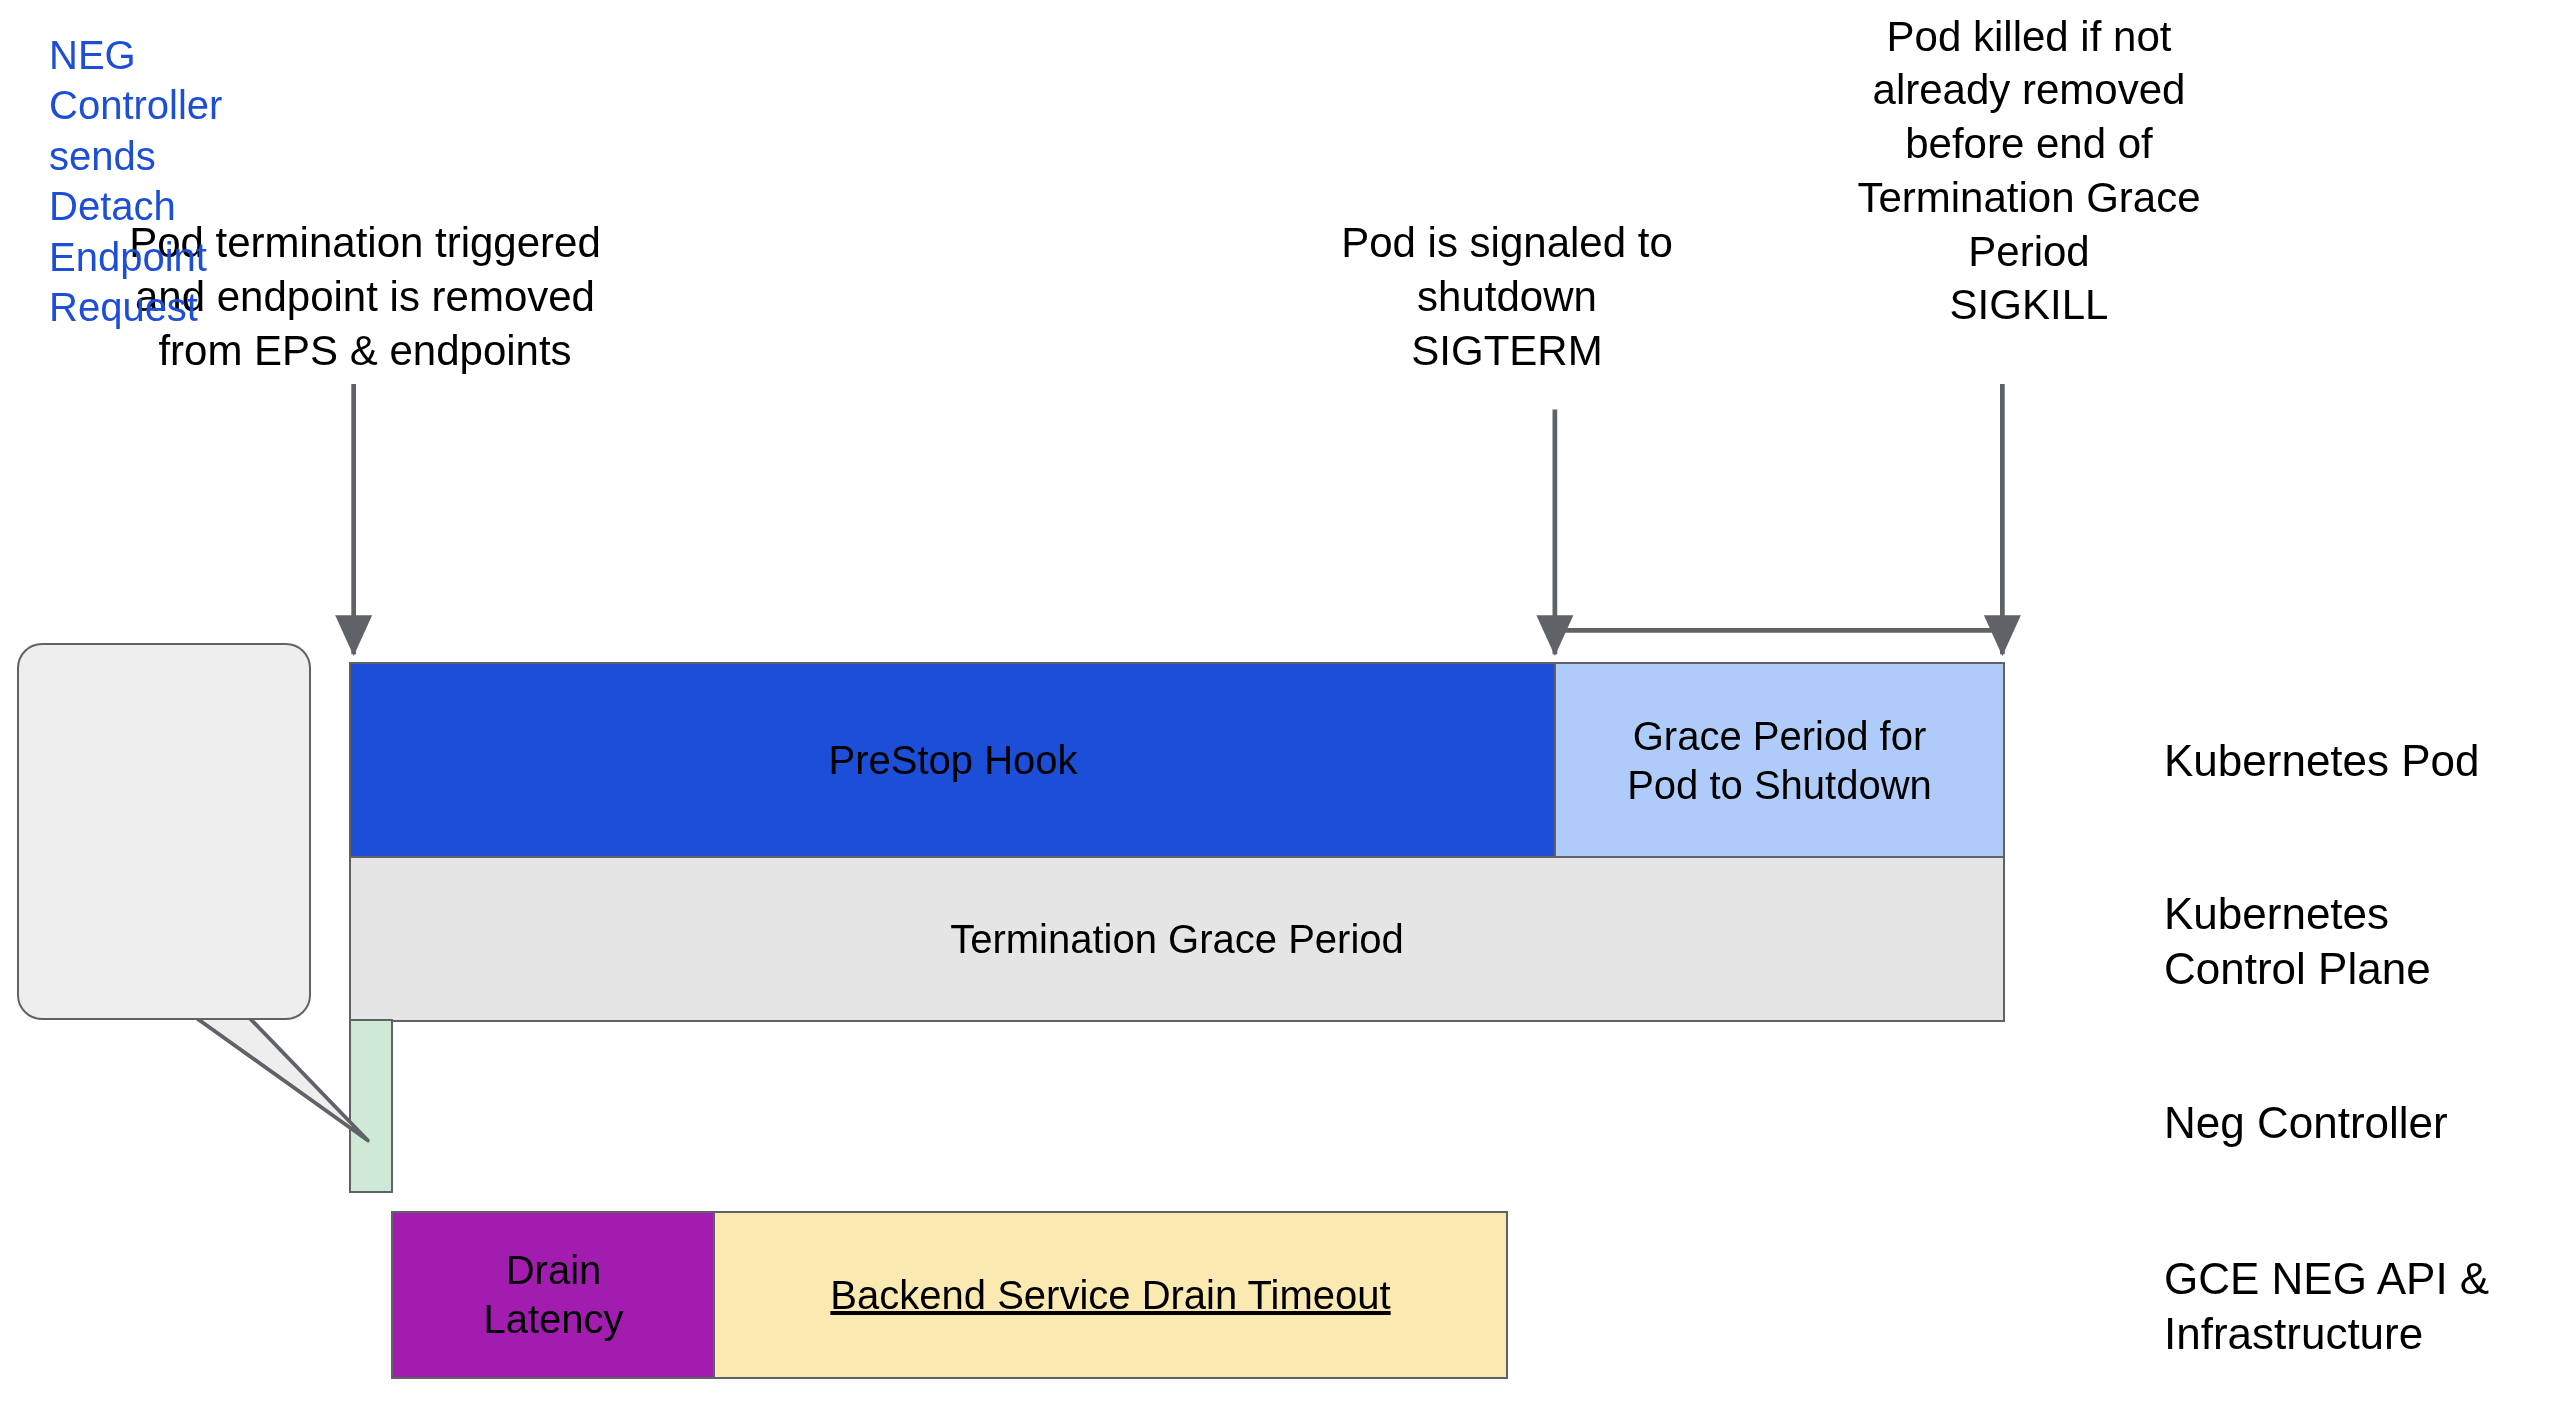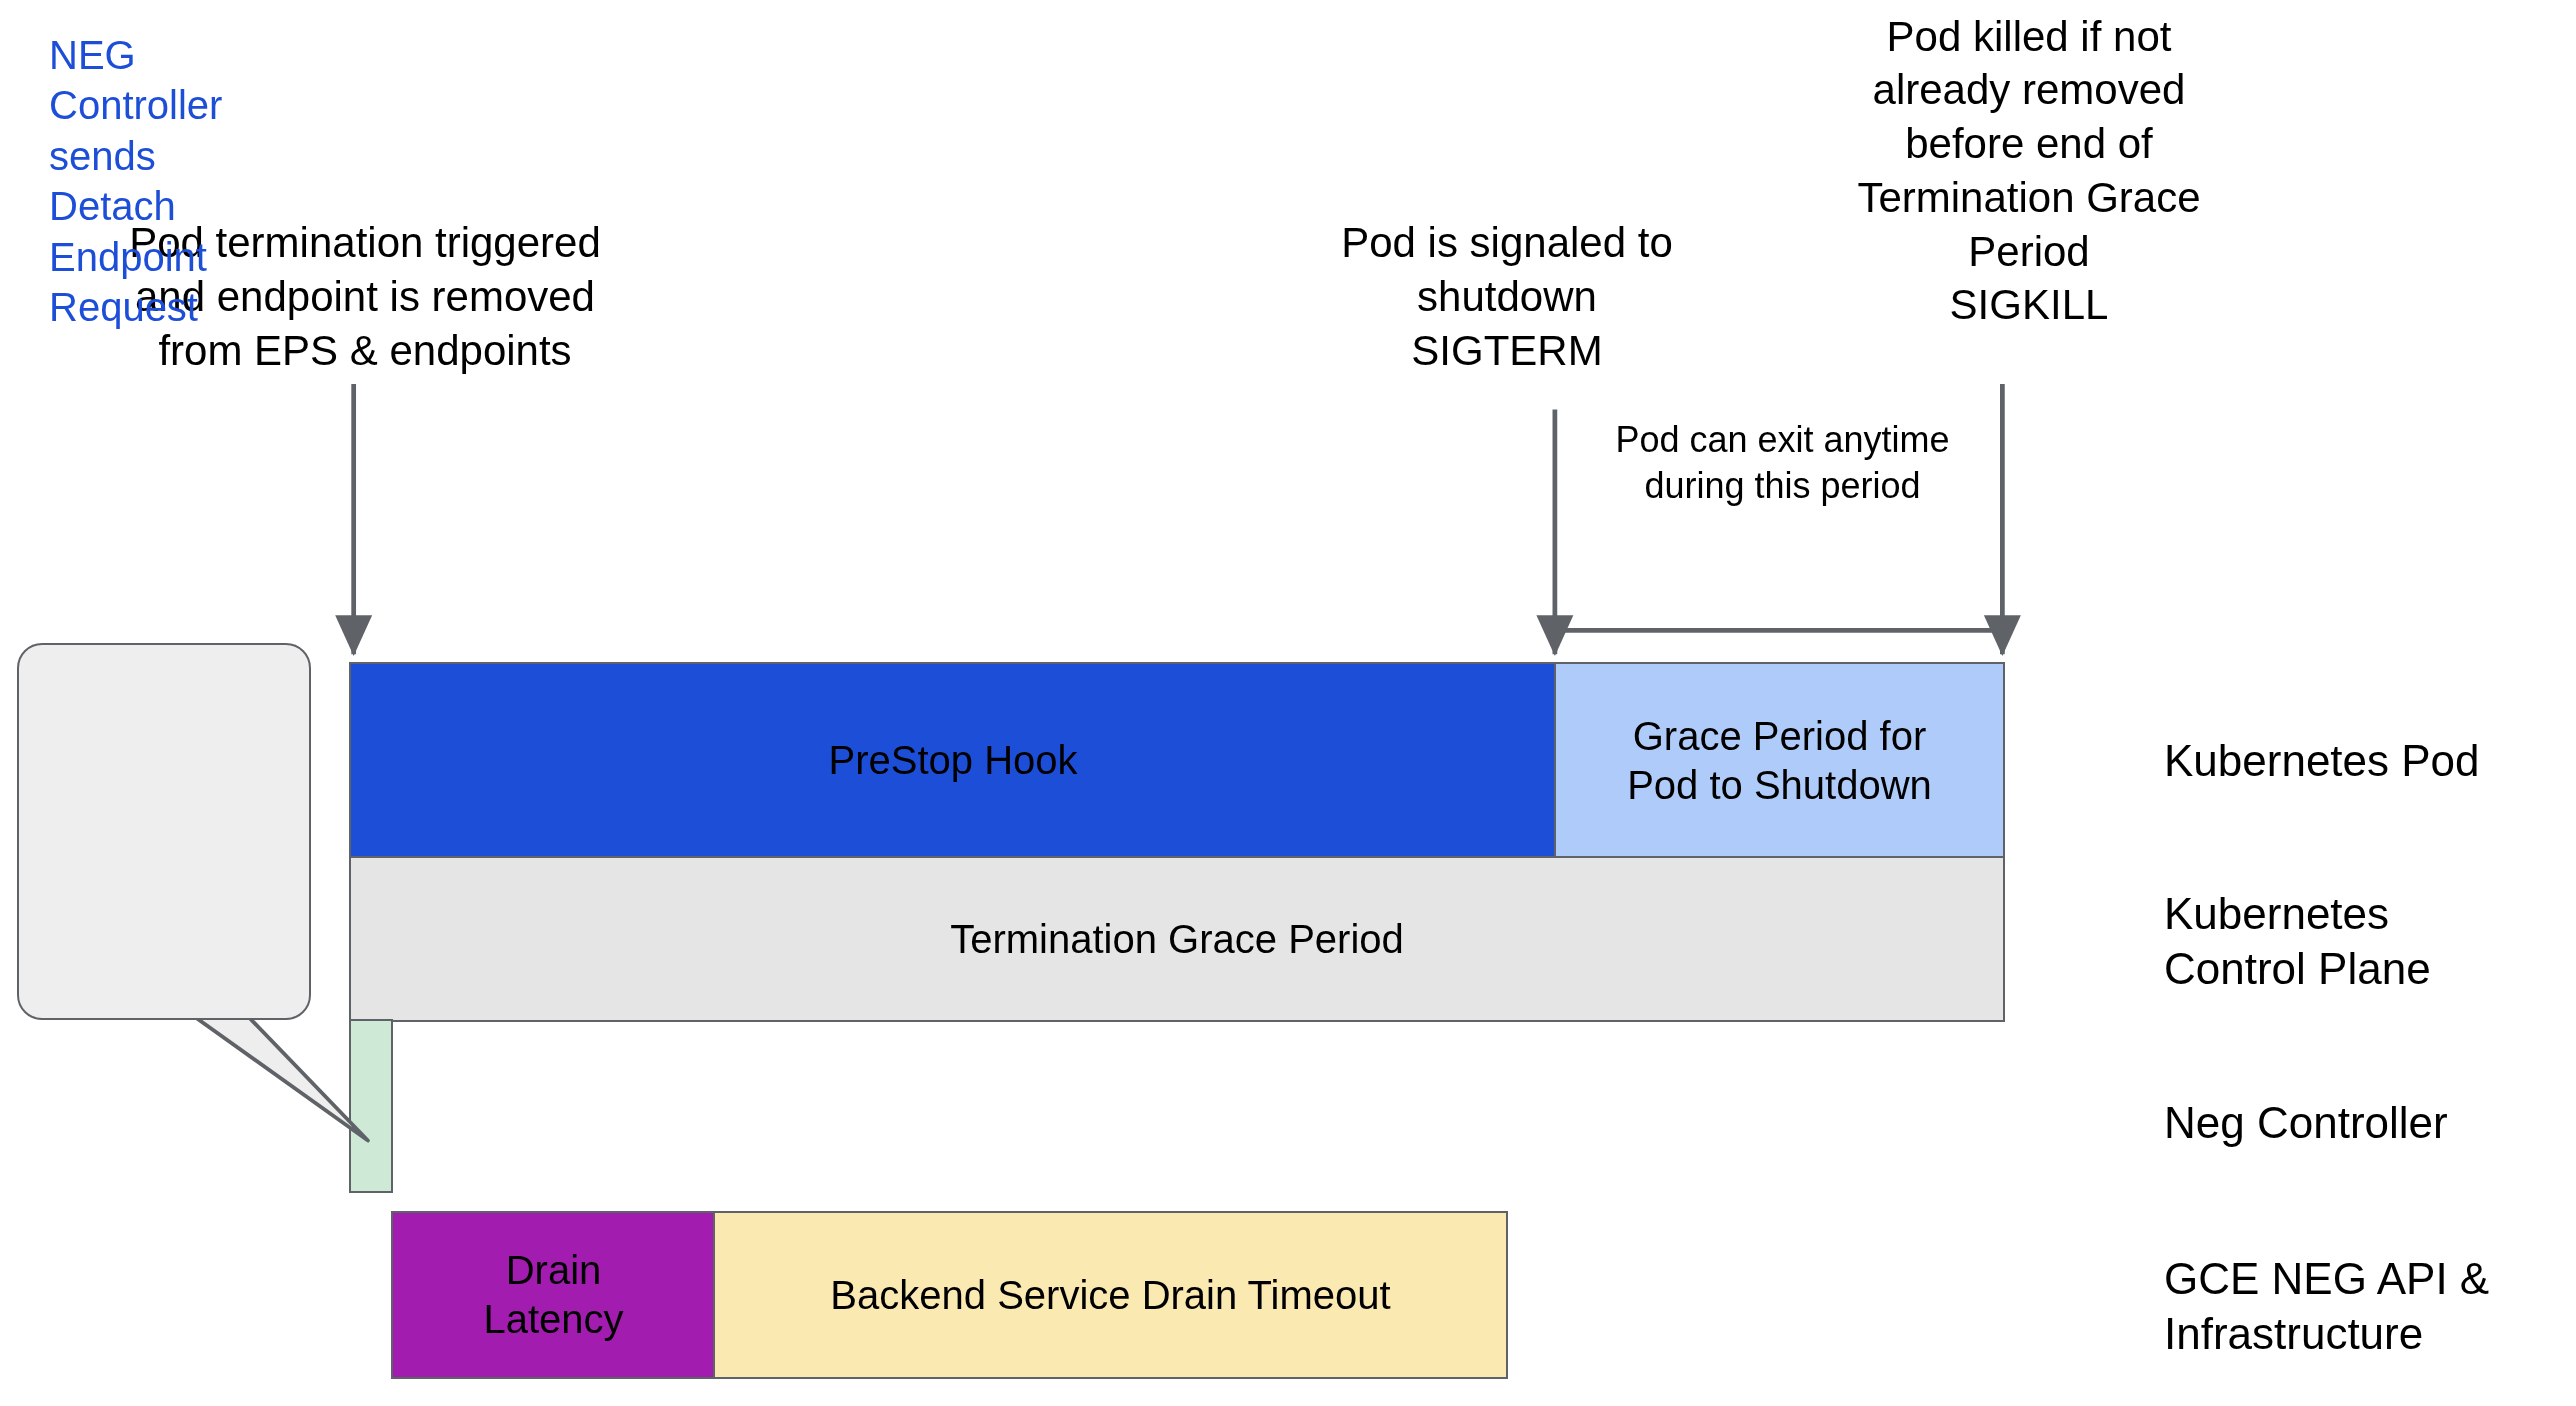--- a/index.html
+++ b/index.html
@@ -106,20 +106,21 @@
     left: 391px; top: 1211px;
     width: 325px; height: 168px;
     background: #a21caf;
     font-size: 40px;
   }
   #bar-backend-drain {
     left: 713px; top: 1211px;
     width: 795px; height: 168px;
     background: #fbe9b2;
     font-size: 40px;
+    text-decoration: underline;
   }
 
   
   #wires { position: absolute; left:0; top:0; width:2576px; height:1406px; }
 
   
   #callout {
     position: absolute;
     left: 17px; top: 643px;
     width: 294px; height: 377px;
@@ -154,22 +155,20 @@
 shutdown
 SIGTERM</div>
 
   <div class="annot" id="annot-sigkill">Pod killed if not
 already removed
 before end of
 Termination Grace
 Period
 SIGKILL</div>
 
-  <div class="annot" id="annot-exit-anytime">Pod can exit anytime
-during this period</div>
 
   <svg id="wires" viewBox="0 0 2717 1483" xmlns="http://www.w3.org/2000/svg">
     <defs>
       <marker id="arrowhead" markerWidth="9" markerHeight="9" refX="8.2" refY="4.5" orient="auto" markerUnits="strokeWidth">
         <path d="M0,0.6 L8.6,4.5 L0,8.4 z" fill="#5f6368"></path>
       </marker>
     </defs>
 
     <g>
       <line x1="373" y1="405" x2="373" y2="690" stroke="#5f6368" stroke-width="5" marker-end="url(#arrowhead)"></line>

